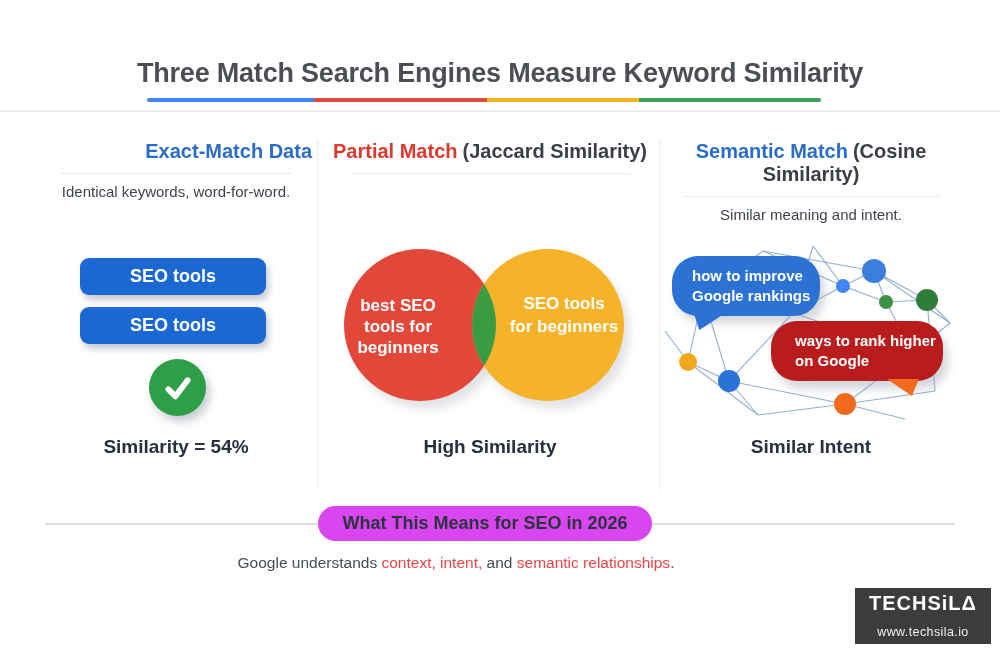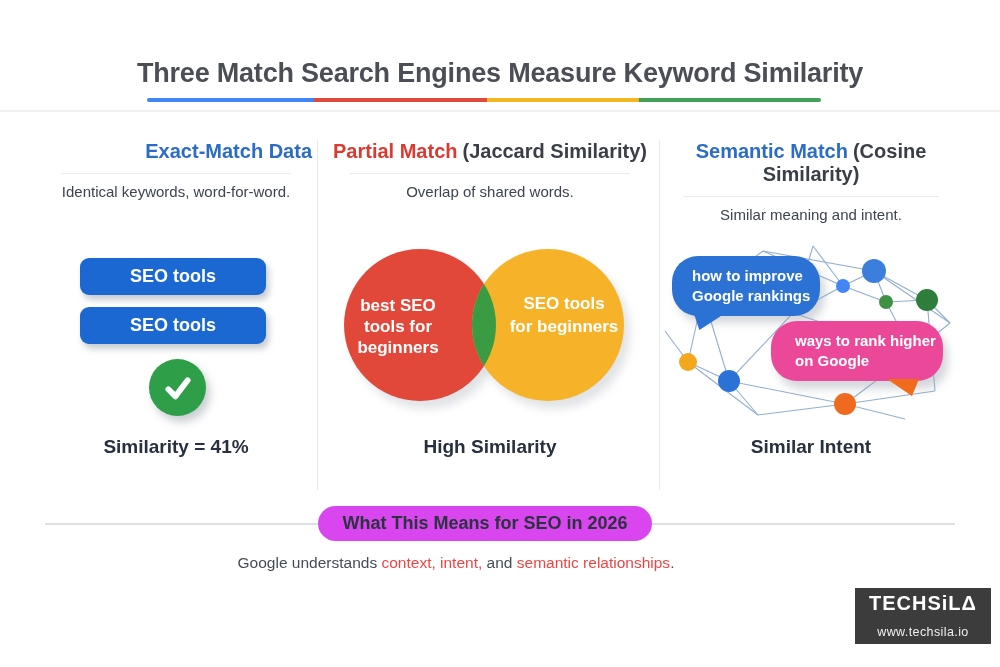--- a/index.html
+++ b/index.html
@@ -45,21 +45,21 @@
   .venn text{font-family:"Liberation Sans",sans-serif;font-weight:700;fill:#fff;font-size:17px;text-anchor:middle;}
 
   
   .network{position:absolute;left:663px;top:243px;}
   .bubble{position:absolute;color:#fff;font-weight:700;font-size:15px;line-height:1.32;
           display:flex;align-items:center;box-sizing:border-box;}
   .bubble-blue{left:672px;top:256px;width:148px;height:60px;background:#2b72d4;border-radius:26px;
                padding-left:20px;box-shadow:5px 7px 9px rgba(160,166,176,.45);}
   .bubble-blue::after{content:"";position:absolute;left:22px;bottom:-14px;width:30px;height:16px;
                background:#2b72d4;clip-path:polygon(0 0,100% 0,18% 100%);}
-  .bubble-orange{left:771px;top:321px;width:172px;height:60px;background:#ec4899;border-radius:26px;
+  .bubble-orange{left:771px;top:321px;width:172px;height:60px;background:#b91c1c;border-radius:26px;
                padding-left:24px;box-shadow:5px 8px 9px rgba(160,166,176,.45);}
   .bubble-orange::after{content:"";position:absolute;right:24px;bottom:-15px;width:32px;height:17px;
                background:#f26a1b;clip-path:polygon(0 0,100% 0,78% 100%);}
 
   
   .footer-rule{position:absolute;top:523px;left:45px;width:910px;height:2px;background:#dcdfe3;}
   .footer-pill{position:absolute;top:506px;left:318px;width:334px;height:35px;border-radius:18px;
                background:#d946ef;display:flex;align-items:center;justify-content:center;
                font-size:18px;font-weight:700;color:#2b333f;}
   .footer-sentence{position:absolute;top:554px;left:0;width:912px;text-align:center;
@@ -93,39 +93,38 @@
     <div class="col-heading h-blue">Exact-Match Data</div>
     <div class="col-rule"></div>
     <div class="col-sub">Identical keywords, word-for-word.</div>
   </div>
 
   <div class="col col2">
     <div class="col-heading">
       <span class="h-red">Partial Match</span><span class="h-suffix">(Jaccard Similarity)</span>
     </div>
     <div class="col-rule" style="width:280px;"></div>
-    <div class="col-sub">Overlap of shared words.</div>
   </div>
 
   <div class="col col3">
     <div class="col-heading">
       <span class="h-blue">Semantic Match</span><span class="h-suffix">(Cosine Similarity)</span>
     </div>
     <div class="col-rule" style="width:256px;"></div>
     <div class="col-sub">Similar meaning and intent.</div>
   </div>
 
   <div class="seo-btn btn1">SEO tools</div>
   <div class="seo-btn btn2">SEO tools</div>
   <div class="check-wrap">
     <svg width="36" height="36" viewBox="0 0 56 56">
       <polyline points="13,30 24,41 43,16" fill="none" stroke="#ffffff" stroke-width="9" stroke-linecap="round" stroke-linejoin="round"></polyline>
     </svg>
   </div>
-  <div class="result res1">Similarity = 41%</div>
+  <div class="result res1">Similarity = 54%</div>
 
   <svg class="venn" width="324" height="176" viewBox="0 0 324 176">
     <defs>
       <clipPath id="leftClip">
           <circle cx="88" cy="82" r="76"></circle>
         </clipPath>
       <filter id="soft" x="-30%" y="-30%" width="160%" height="160%">
           <feGaussianBlur stdDeviation="4"></feGaussianBlur>
         </filter>
     </defs>

